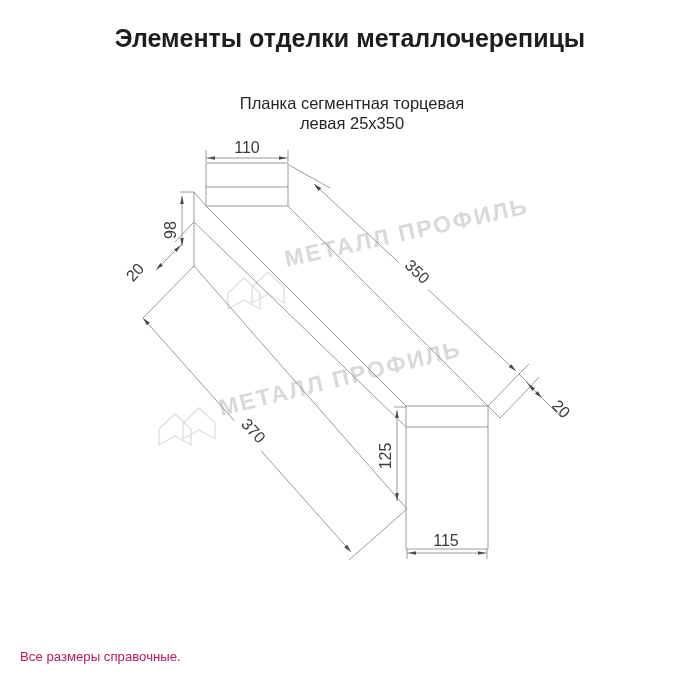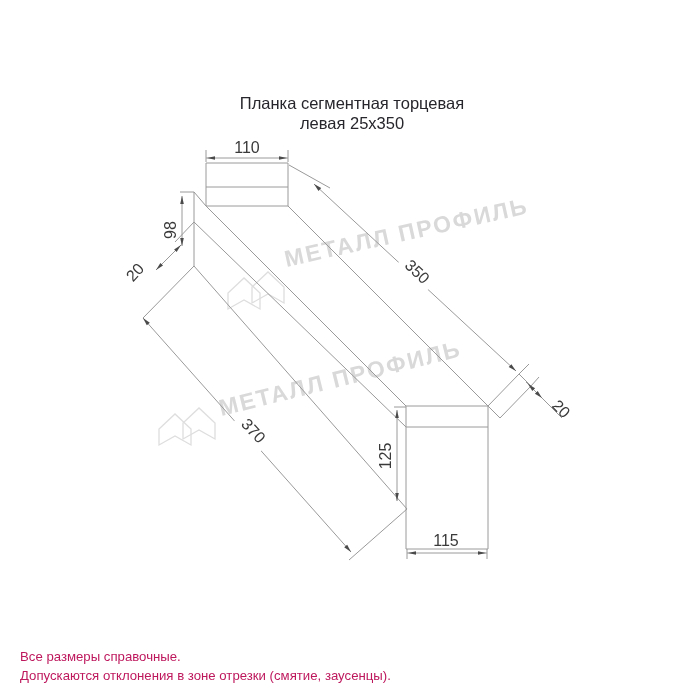--- a/index.html
+++ b/index.html
@@ -26,20 +26,21 @@
   svg .dimtext{fill:#3a3a3a;font-size:16px;font-family:"Liberation Sans",sans-serif;}
   svg .chip{fill:#ffffff;}
   svg .wm-text{fill:#d9d9d9;font-size:23px;font-weight:bold;letter-spacing:2px;font-family:"Liberation Sans",sans-serif;}
   svg .wm-logo{stroke:#dedede;stroke-width:1.3;fill:none;}
 </style>
 </head>
 <body>
 
 <div class="canvas">
 
+  <div class="page-title">Элементы отделки металлочерепицы</div>
 
   <div class="product-title">
     <div>Планка сегментная торцевая</div>
     <div>левая 25х350</div>
   </div>
 
   <svg class="drawing" width="700" height="700" viewBox="0 0 700 700">
 
     <g>
       <g class="wm-logo" transform="translate(227,271)">
@@ -164,16 +165,15 @@
 
     <g transform="translate(391,456) rotate(-90)">
       <text class="dimtext" text-anchor="middle">125</text>
     </g>
 
     <text class="dimtext" x="446" y="546" text-anchor="middle">115</text>
   </svg>
 
   <div class="footer-note">
     <div>Все размеры справочные.</div>
-    <div>Допускаются отклонения в зоне отрезки (смятие, заусенцы).</div>
   </div>
 
 </div>
 
 </body></html>

